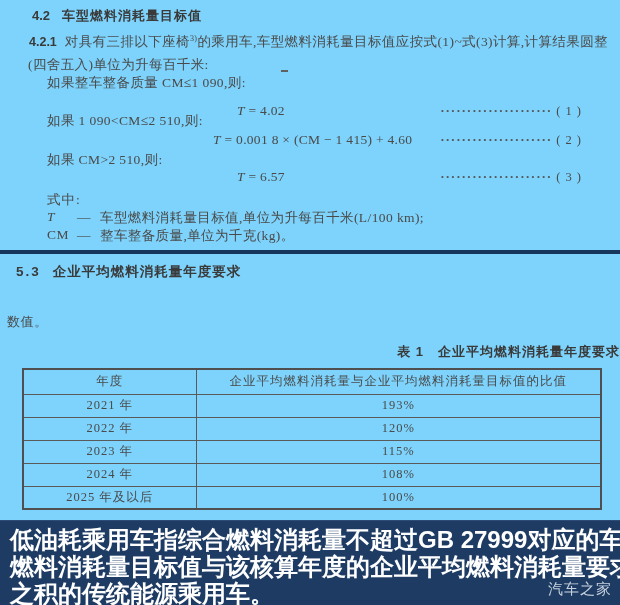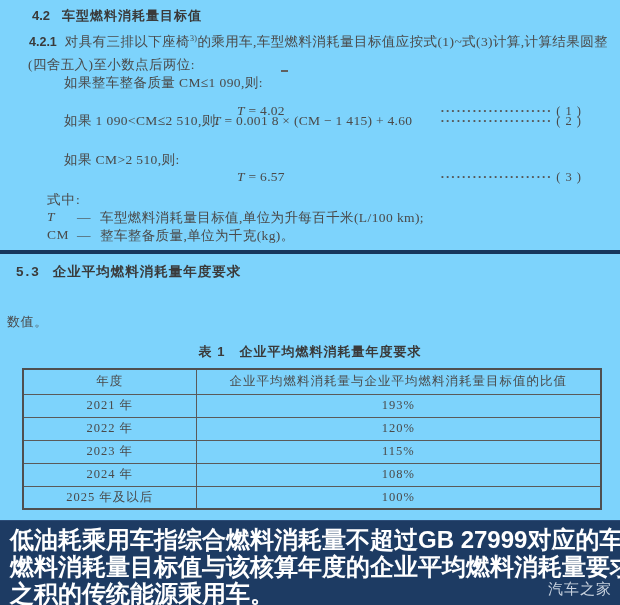--- a/index.html
+++ b/index.html
@@ -10,25 +10,25 @@
   
   .h42 { position:absolute; top:7px; left:32px; font-family:"Liberation Sans","DejaVu Sans",sans-serif;
          font-weight:bold; font-size:13px; color:#3a3a3a; letter-spacing:1px; }
   .h42 .no { margin-right:12px; letter-spacing:0; }
   .clause-l1 { position:absolute; top:33px; left:29px; width:570px; font-size:13.5px; letter-spacing:0.4px; white-space:nowrap; }
   .clause-l1 .no { font-family:"Liberation Sans","DejaVu Sans",sans-serif; font-weight:bold; color:#3a3a3a;
                    font-size:12.5px; margin-right:8px; letter-spacing:0; }
   sup { font-size:8px; vertical-align:super; }
   .clause-l2 { position:absolute; top:56px; left:28px; font-size:13.5px; letter-spacing:0.4px; }
 
-  .cond { position:absolute; left:64px; font-size:13.5px; letter-spacing:0.4px; white-space:nowrap; }
+  .cond { position:absolute; left:47px; font-size:13.5px; letter-spacing:0.4px; white-space:nowrap; }
   .cond1 { top:74px; } .cond2 { top:112px; } .cond3 { top:151px; }
 
   .frow { position:absolute; left:0; right:38px; display:flex; align-items:baseline; white-space:nowrap; }
-  .frow1 { top:103px;text-align:right; } .frow2 { top:113px;text-align:right; } .frow3 { top:169px; }
+  .frow1 { top:103px;text-align:right; } .frow2 { top:132px;text-align:right; } .frow3 { top:169px; }
   .formula { font-size:13.5px; color:#4a4a4a; letter-spacing:0.3px; }
   .f1 { margin-left:237px; } .f2 { margin-left:213px; } .f3 { margin-left:237px; }
   .tvar { font-style:italic; font-family:"Liberation Serif","DejaVu Serif",serif; }
   .leader { margin-left:auto; display:flex; align-items:baseline; }
   .dots { font-size:13px; letter-spacing:1px; color:#555; font-weight:bold; }
   .eqno { font-size:12.5px; color:#4a4a4a; margin-left:4px; letter-spacing:1px; }
 
   .artifact-dash { position:absolute; top:70px; left:281px; width:7px; height:2px; background:#606060; }
 
   .where { position:absolute; top:191px; left:47px; font-size:13.5px; letter-spacing:1px; }
@@ -40,21 +40,21 @@
   
   .divider { position:absolute; top:250px; left:0; width:620px; height:4px; background:#16365c; }
 
   
   .h53 { position:absolute; top:263px; left:16px; font-family:"Liberation Sans","DejaVu Sans",sans-serif;
          font-weight:bold; font-size:13.5px; color:#3a3a3a; letter-spacing:1px; }
   .h53 .no { margin-right:12px; letter-spacing:2px; }
   .p53-l1 { position:absolute; top:290px; left:43px; font-size:13.5px; letter-spacing:0.6px; white-space:nowrap; }
   .p53-l2 { position:absolute; top:313px; left:7px;  font-size:13px; letter-spacing:0.6px; }
 
-  .tcaption { position:absolute; top:343px; left:0; width:620px; text-align:center;
+  .tcaption { position:absolute; top:343px; left:0; width:620px; text-align:right;
               font-family:"Liberation Sans","DejaVu Sans",sans-serif; font-weight:bold; font-size:13px; color:#3a3a3a; letter-spacing:1px; }
   .tcaption .no { margin-right:14px; }
 
   table.req { position:absolute; top:368px; left:22px; width:580px; border-collapse:collapse;
               font-size:12.5px; color:#4a4a4a; letter-spacing:1px; }
   table.req th, table.req td { border:1px solid #5a5a5a; text-align:center; font-weight:normal; padding:0; }
   table.req { border:2px solid #4f4f4f; }
   table.req th { height:25px; }
   table.req td { height:23px; }
   .colyear { width:173px; }
@@ -73,21 +73,21 @@
 
 <div class="page">
 
   <div class="h42">
     <span class="no">4.2</span><span>车型燃料消耗量目标值</span>
   </div>
 
   <div class="clause-l1">
     <span class="no">4.2.1</span><span>对具有三排以下座椅</span><sup>3)</sup><span>的乘用车,车型燃料消耗量目标值应按式(1)~式(3)计算,计算结果圆整</span>
   </div>
-  <div class="clause-l2">(四舍五入)至小数点后两位:</div>
+  <div class="clause-l2">(四舍五入)单位为升每百千米:</div>
 
   <div class="artifact-dash"></div>
 
   <div class="cond cond1">如果整车整备质量 CM≤1 090,则:</div>
   <div class="frow frow1">
     <span class="formula f1"><span class="tvar">T</span><span> = 4.02</span></span>
     <span class="leader">
         <span class="dots">·····················</span>
         <span class="eqno">( 1 )</span>
       </span>

